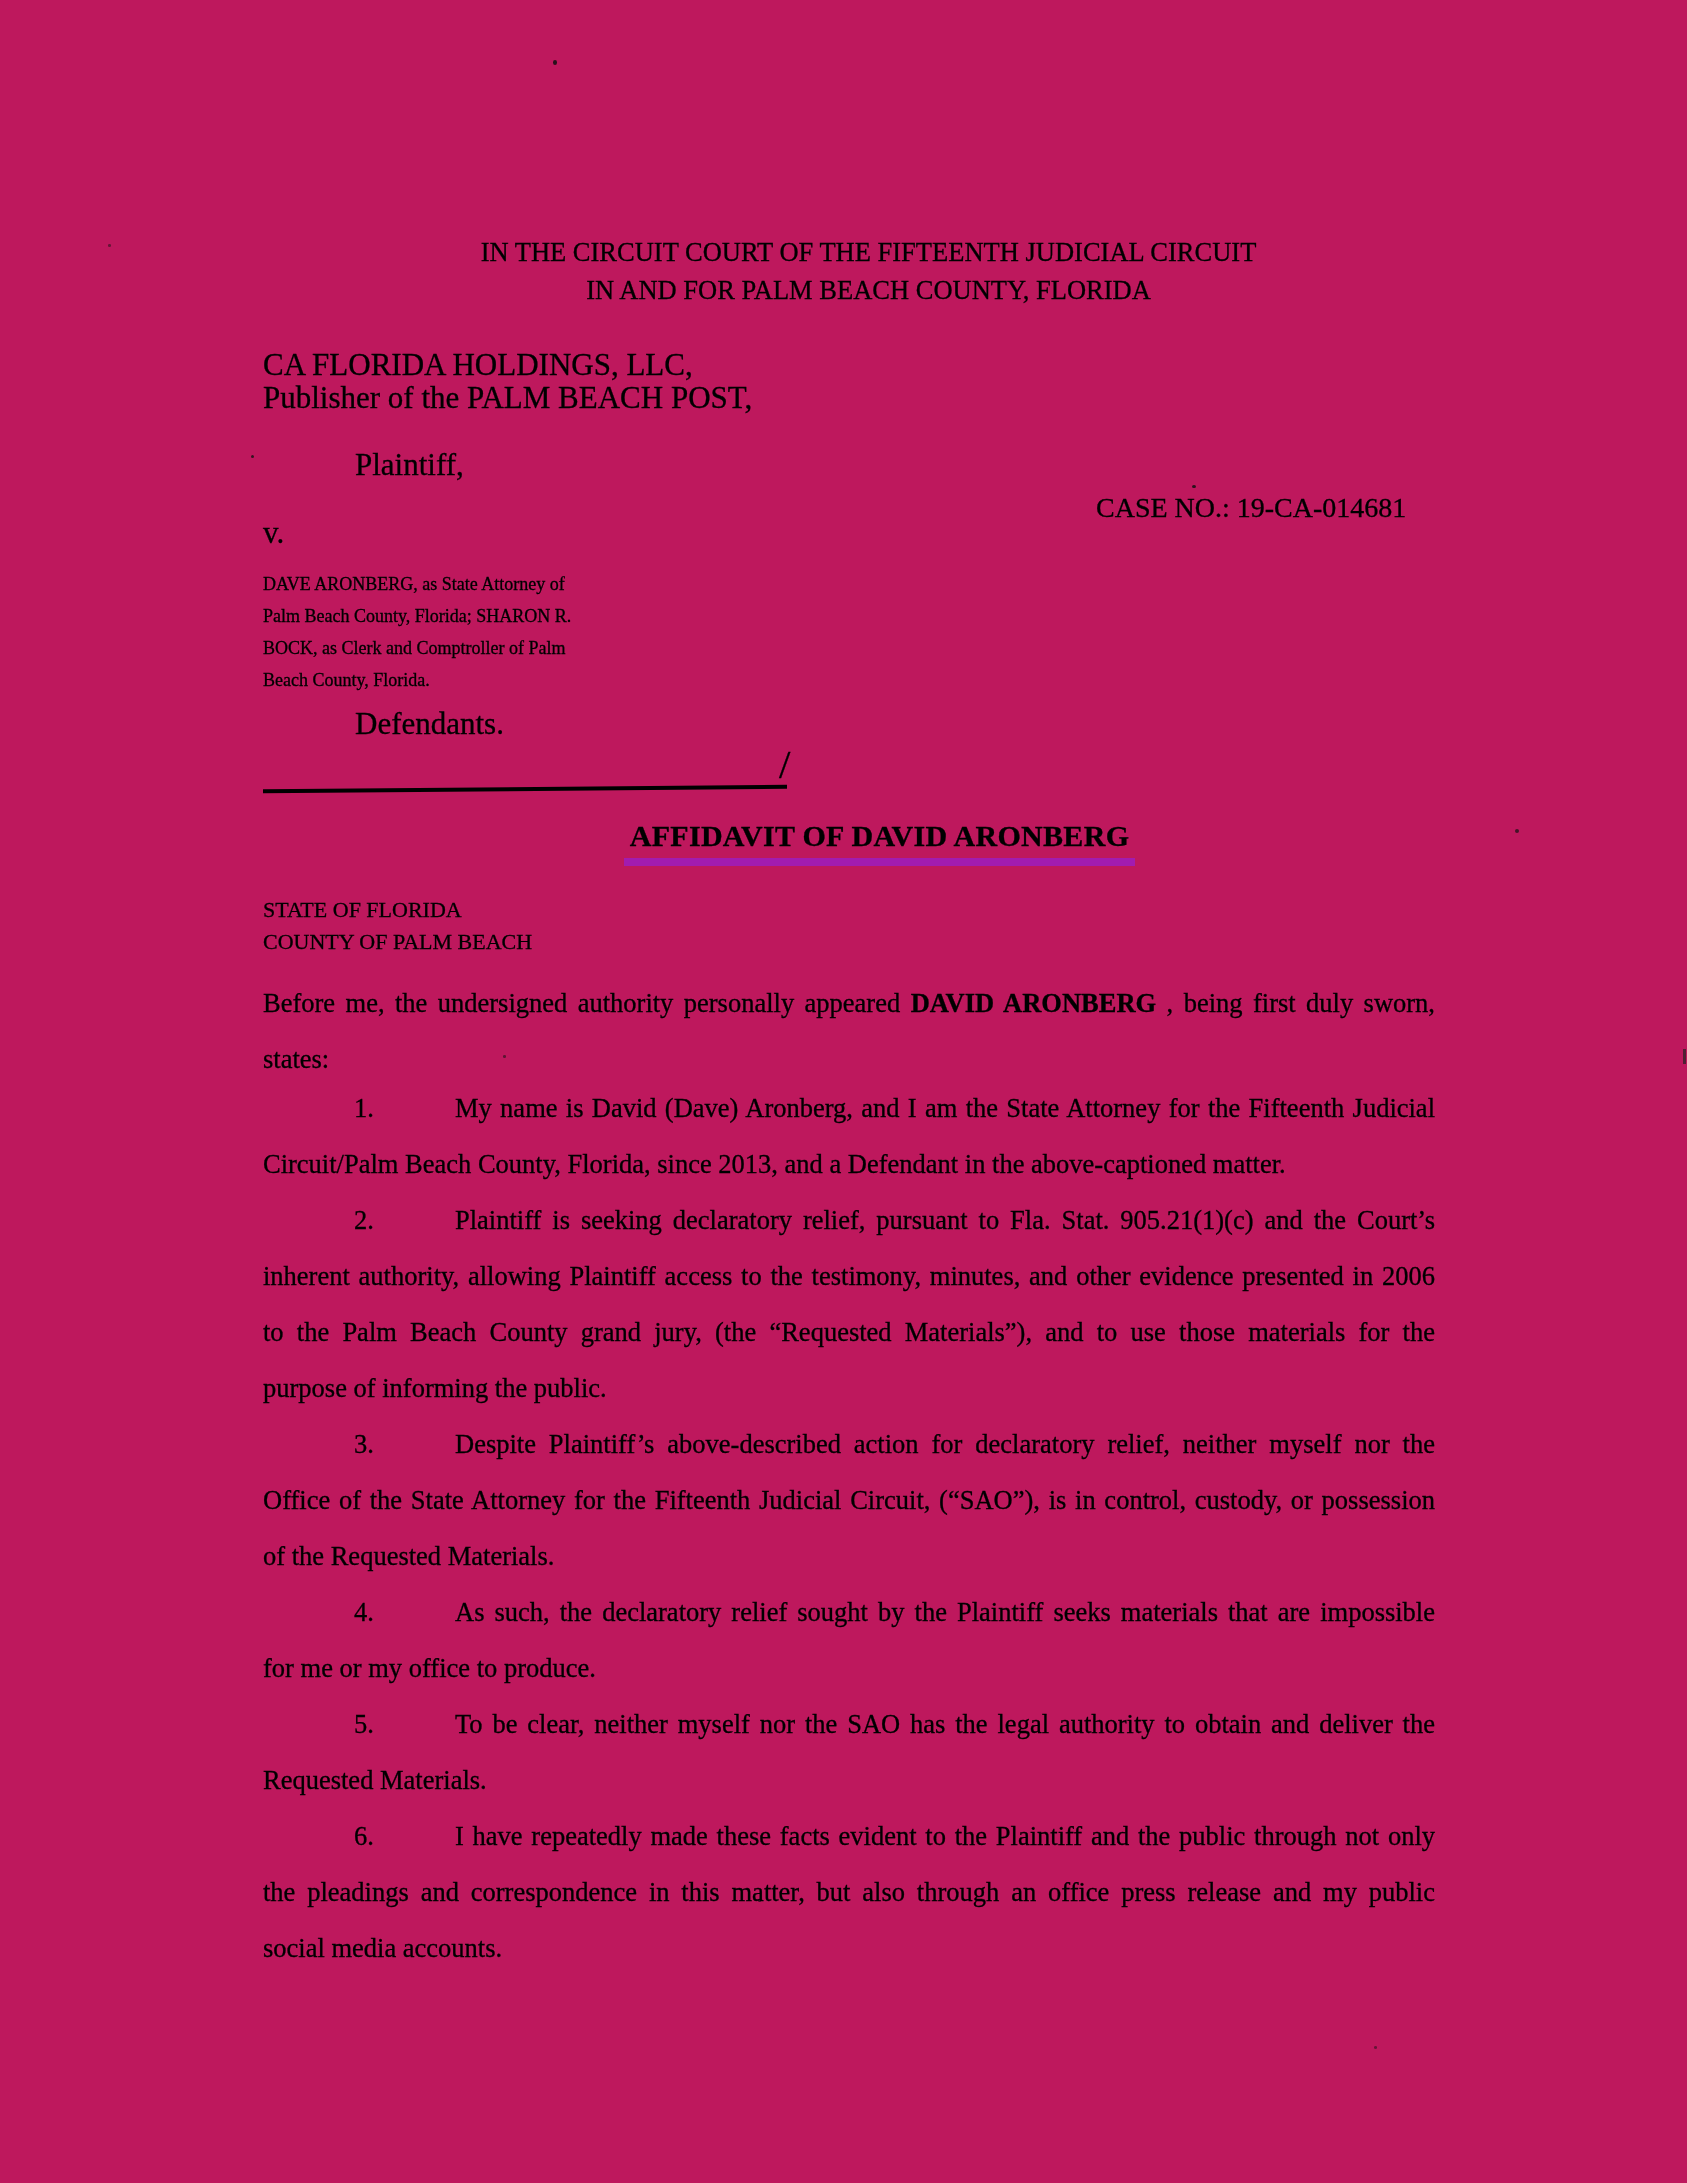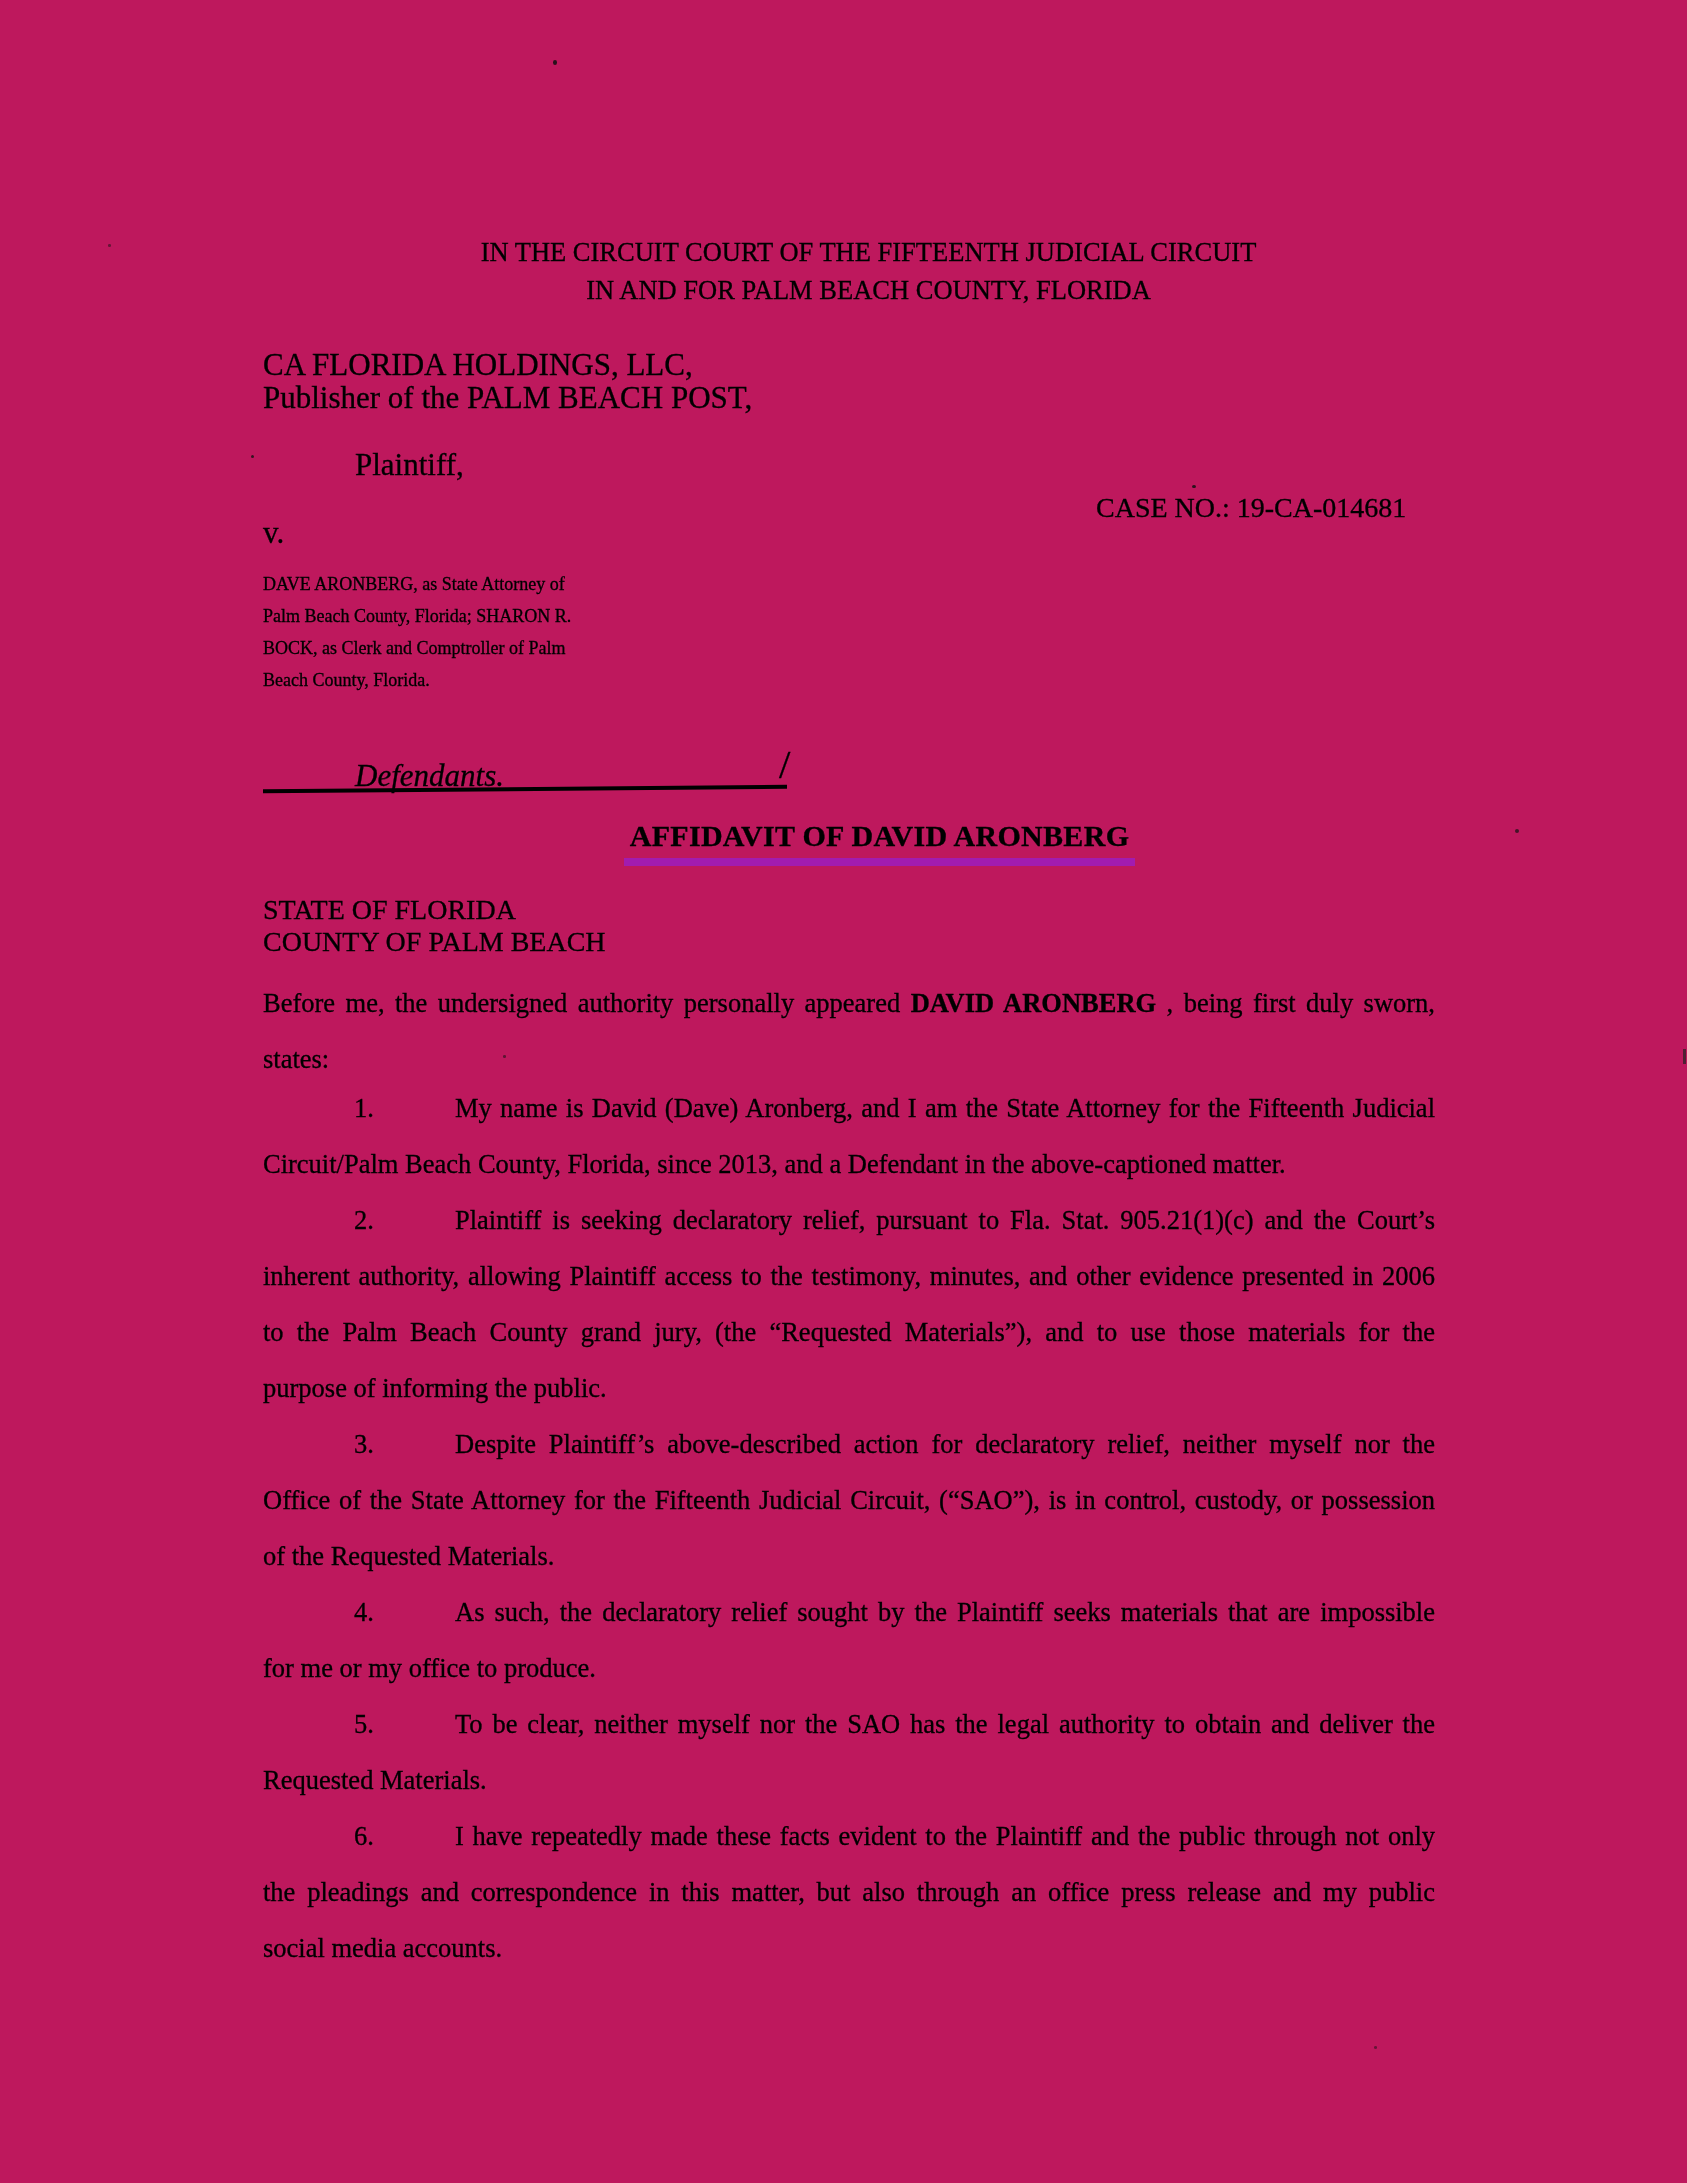--- a/index.html
+++ b/index.html
@@ -24,42 +24,42 @@
   }
 
   
   .cap{font-size:31px; line-height:32px;margin-top:8px;}
   .plaintiff-name{left:263px; top:341px;}
   .plaintiff-desc{left:263px; top:374px;}
   .plaintiff-label{left:355px; top:441px;}
   .versus{left:263px; top:509px;}
   .case-no{left:1096px; top:492px; font-size:28px;}
   .defendants{left:263px; top:568px; font-size:18px; line-height:32px;}
-  .defendants-label{left:355px; top:752px;font-style:italic;}
+  .defendants-label{left:355px; top:700px;}
   .cap-divider{
     left:263px; top:787px; width:524px; height:4px;
     background:#000; transform:rotate(-0.5deg);
   }
   .divider-slash{
     left:779px; top:744px; font-size:41px; line-height:41px;
   }
 
   
   .title-row{
     position:absolute; top:819px; left:0; width:1687px;
     text-align:center; transform:translateX(36px);
   }
   .title-text{
     display:inline-block; font-weight:700; font-size:30px;
     letter-spacing:0.3px;
     border-bottom:8px solid #a21caf; padding:0 5.3px 4.6px 5.3px;
   }
 
   
-  .venue{left:263px; top:894px; font-size:28px; line-height:32px;}
+  .venue{left:263px; top:894px; font-size:22px; line-height:32px;}
 
   
   .intro{
     left:263px; top:975px; width:1172px;
     font-size:26.5px; line-height:56px;
   }
   .body-block{
     left:263px; top:1080px; width:1172px;
     font-size:26.5px; line-height:56px;
   }

